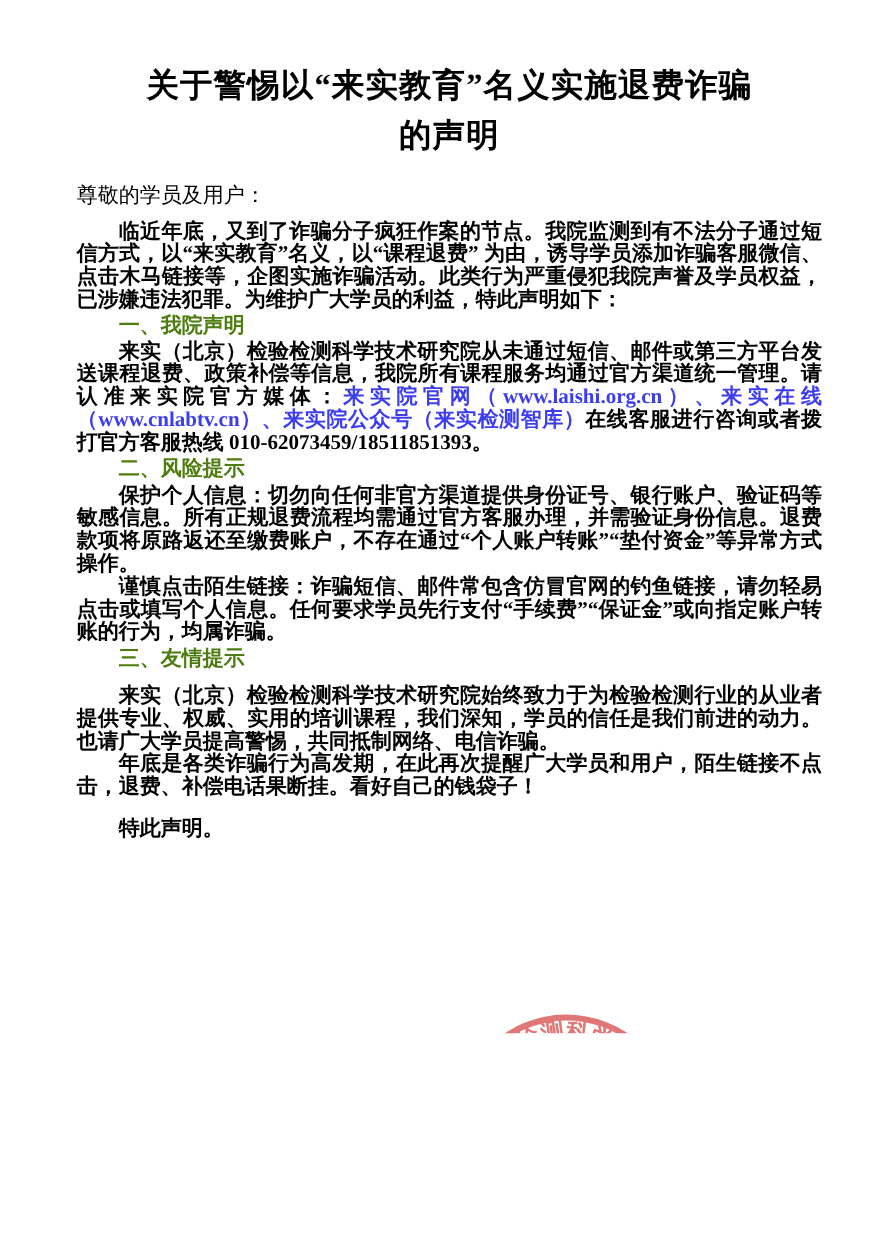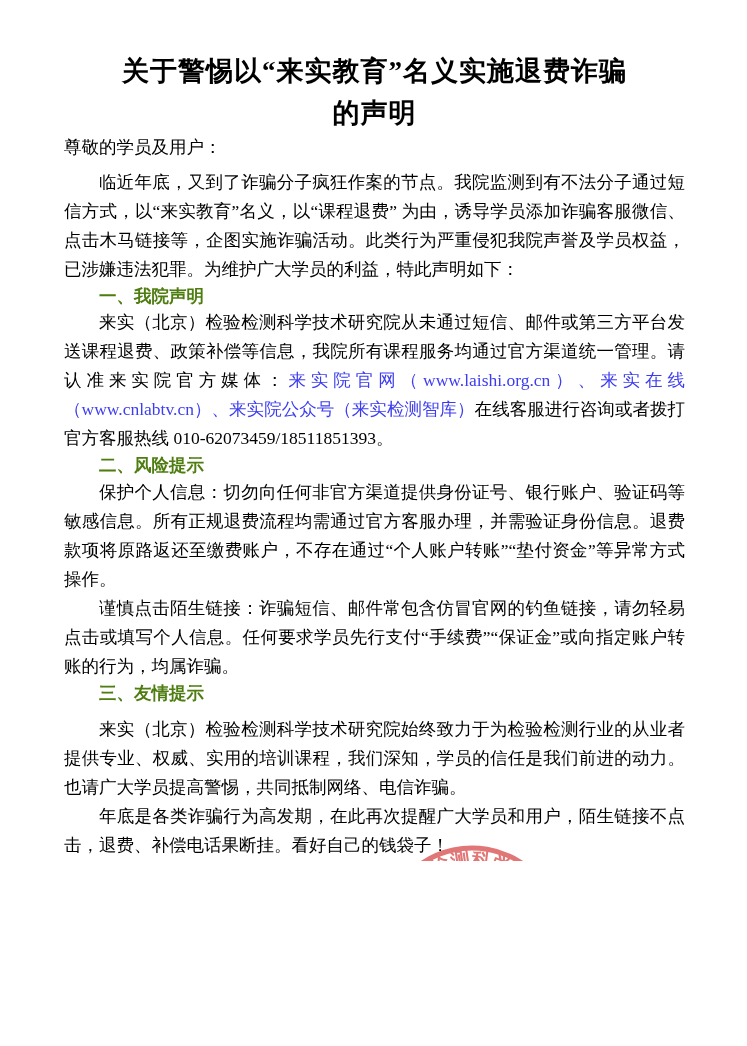--- a/index.html
+++ b/index.html
@@ -18,30 +18,31 @@
     overflow: hidden;
   }
   .doc-title {
     text-align: center;
     font-weight: bold;
     font-size: 27px;
     line-height: 42px;
     letter-spacing: 1px;
   }
   .salutation {
-    margin-top: 1px;
+    margin-top: 16px;
     font-size: 17.5px;
     line-height: 24.5px;
   }
   p.body-para {
     font-size: 17.5px;
-    line-height: 29px;
+    line-height: 19px;
     text-align: justify;
     text-align-last: left;
     text-indent: 2em;
+    font-weight: bold;
   }
   p.intro { margin-top: 8px; }
   h2.sec-heading {
     font-family: "Liberation Sans", "DejaVu Sans", sans-serif;
     font-weight: bold;
     font-size: 17.5px;
     line-height: 24.5px;
     text-indent: 2em;
     color: #4d7c0f;
   }

